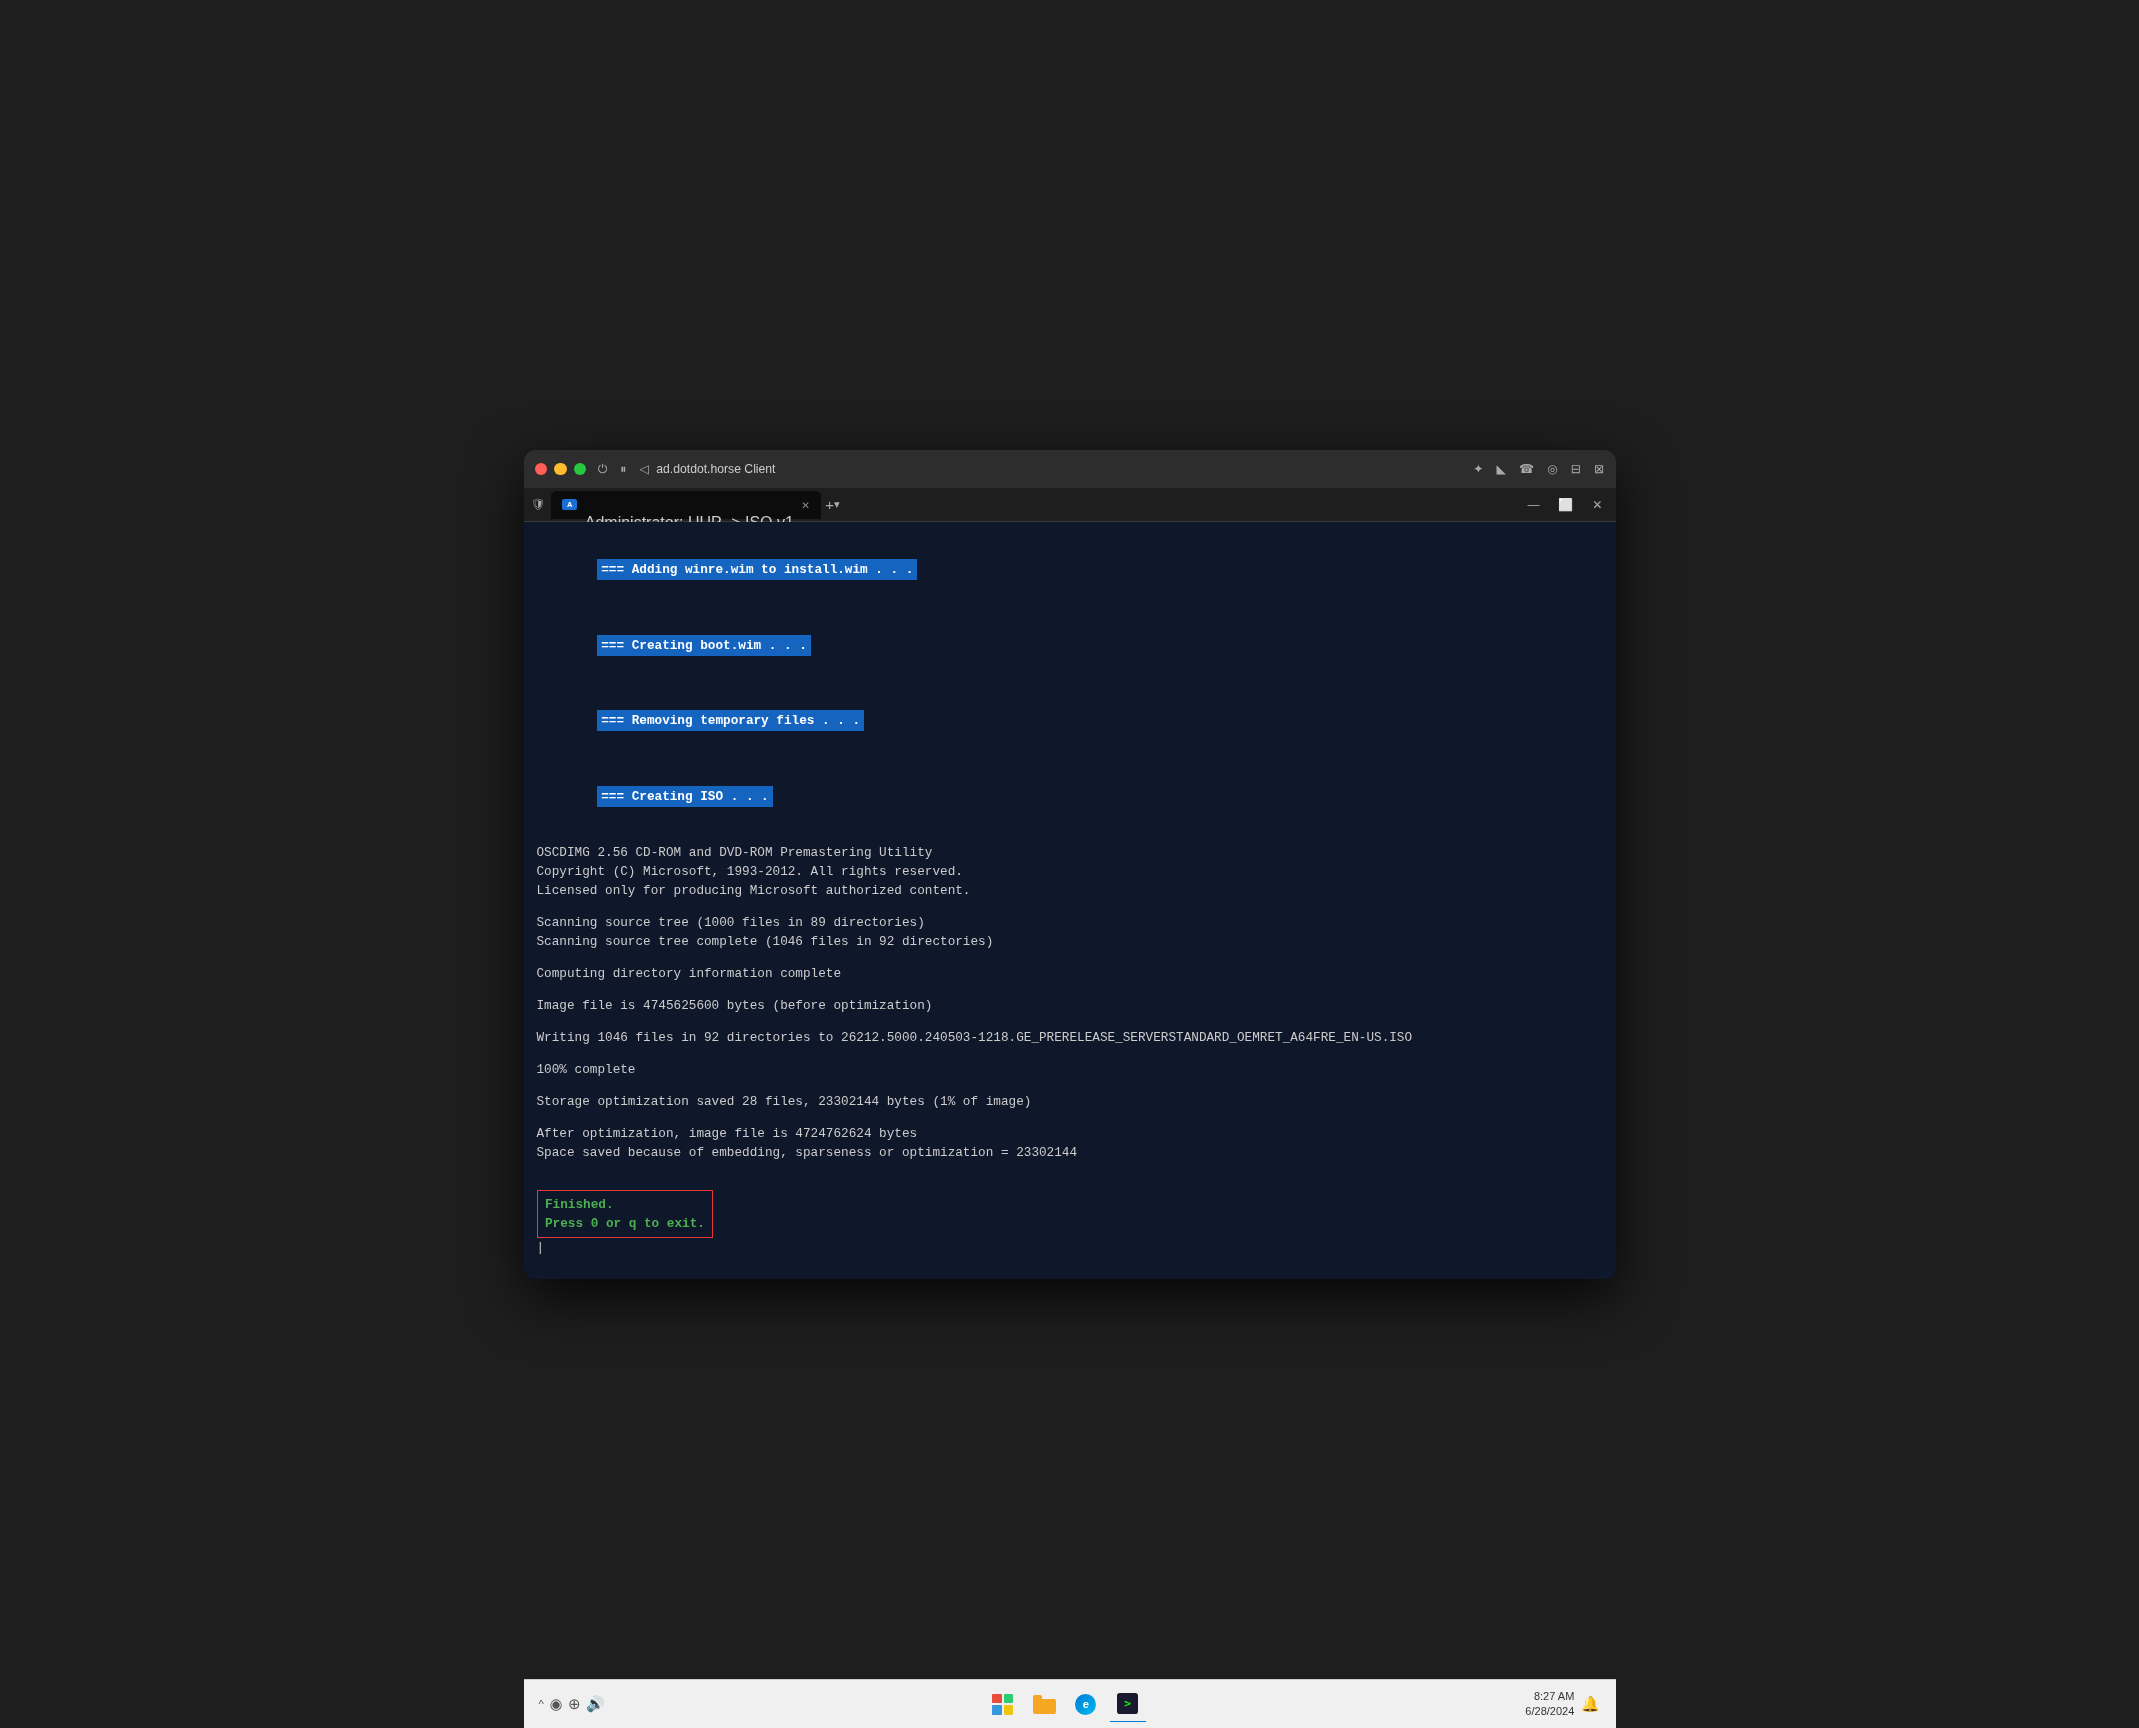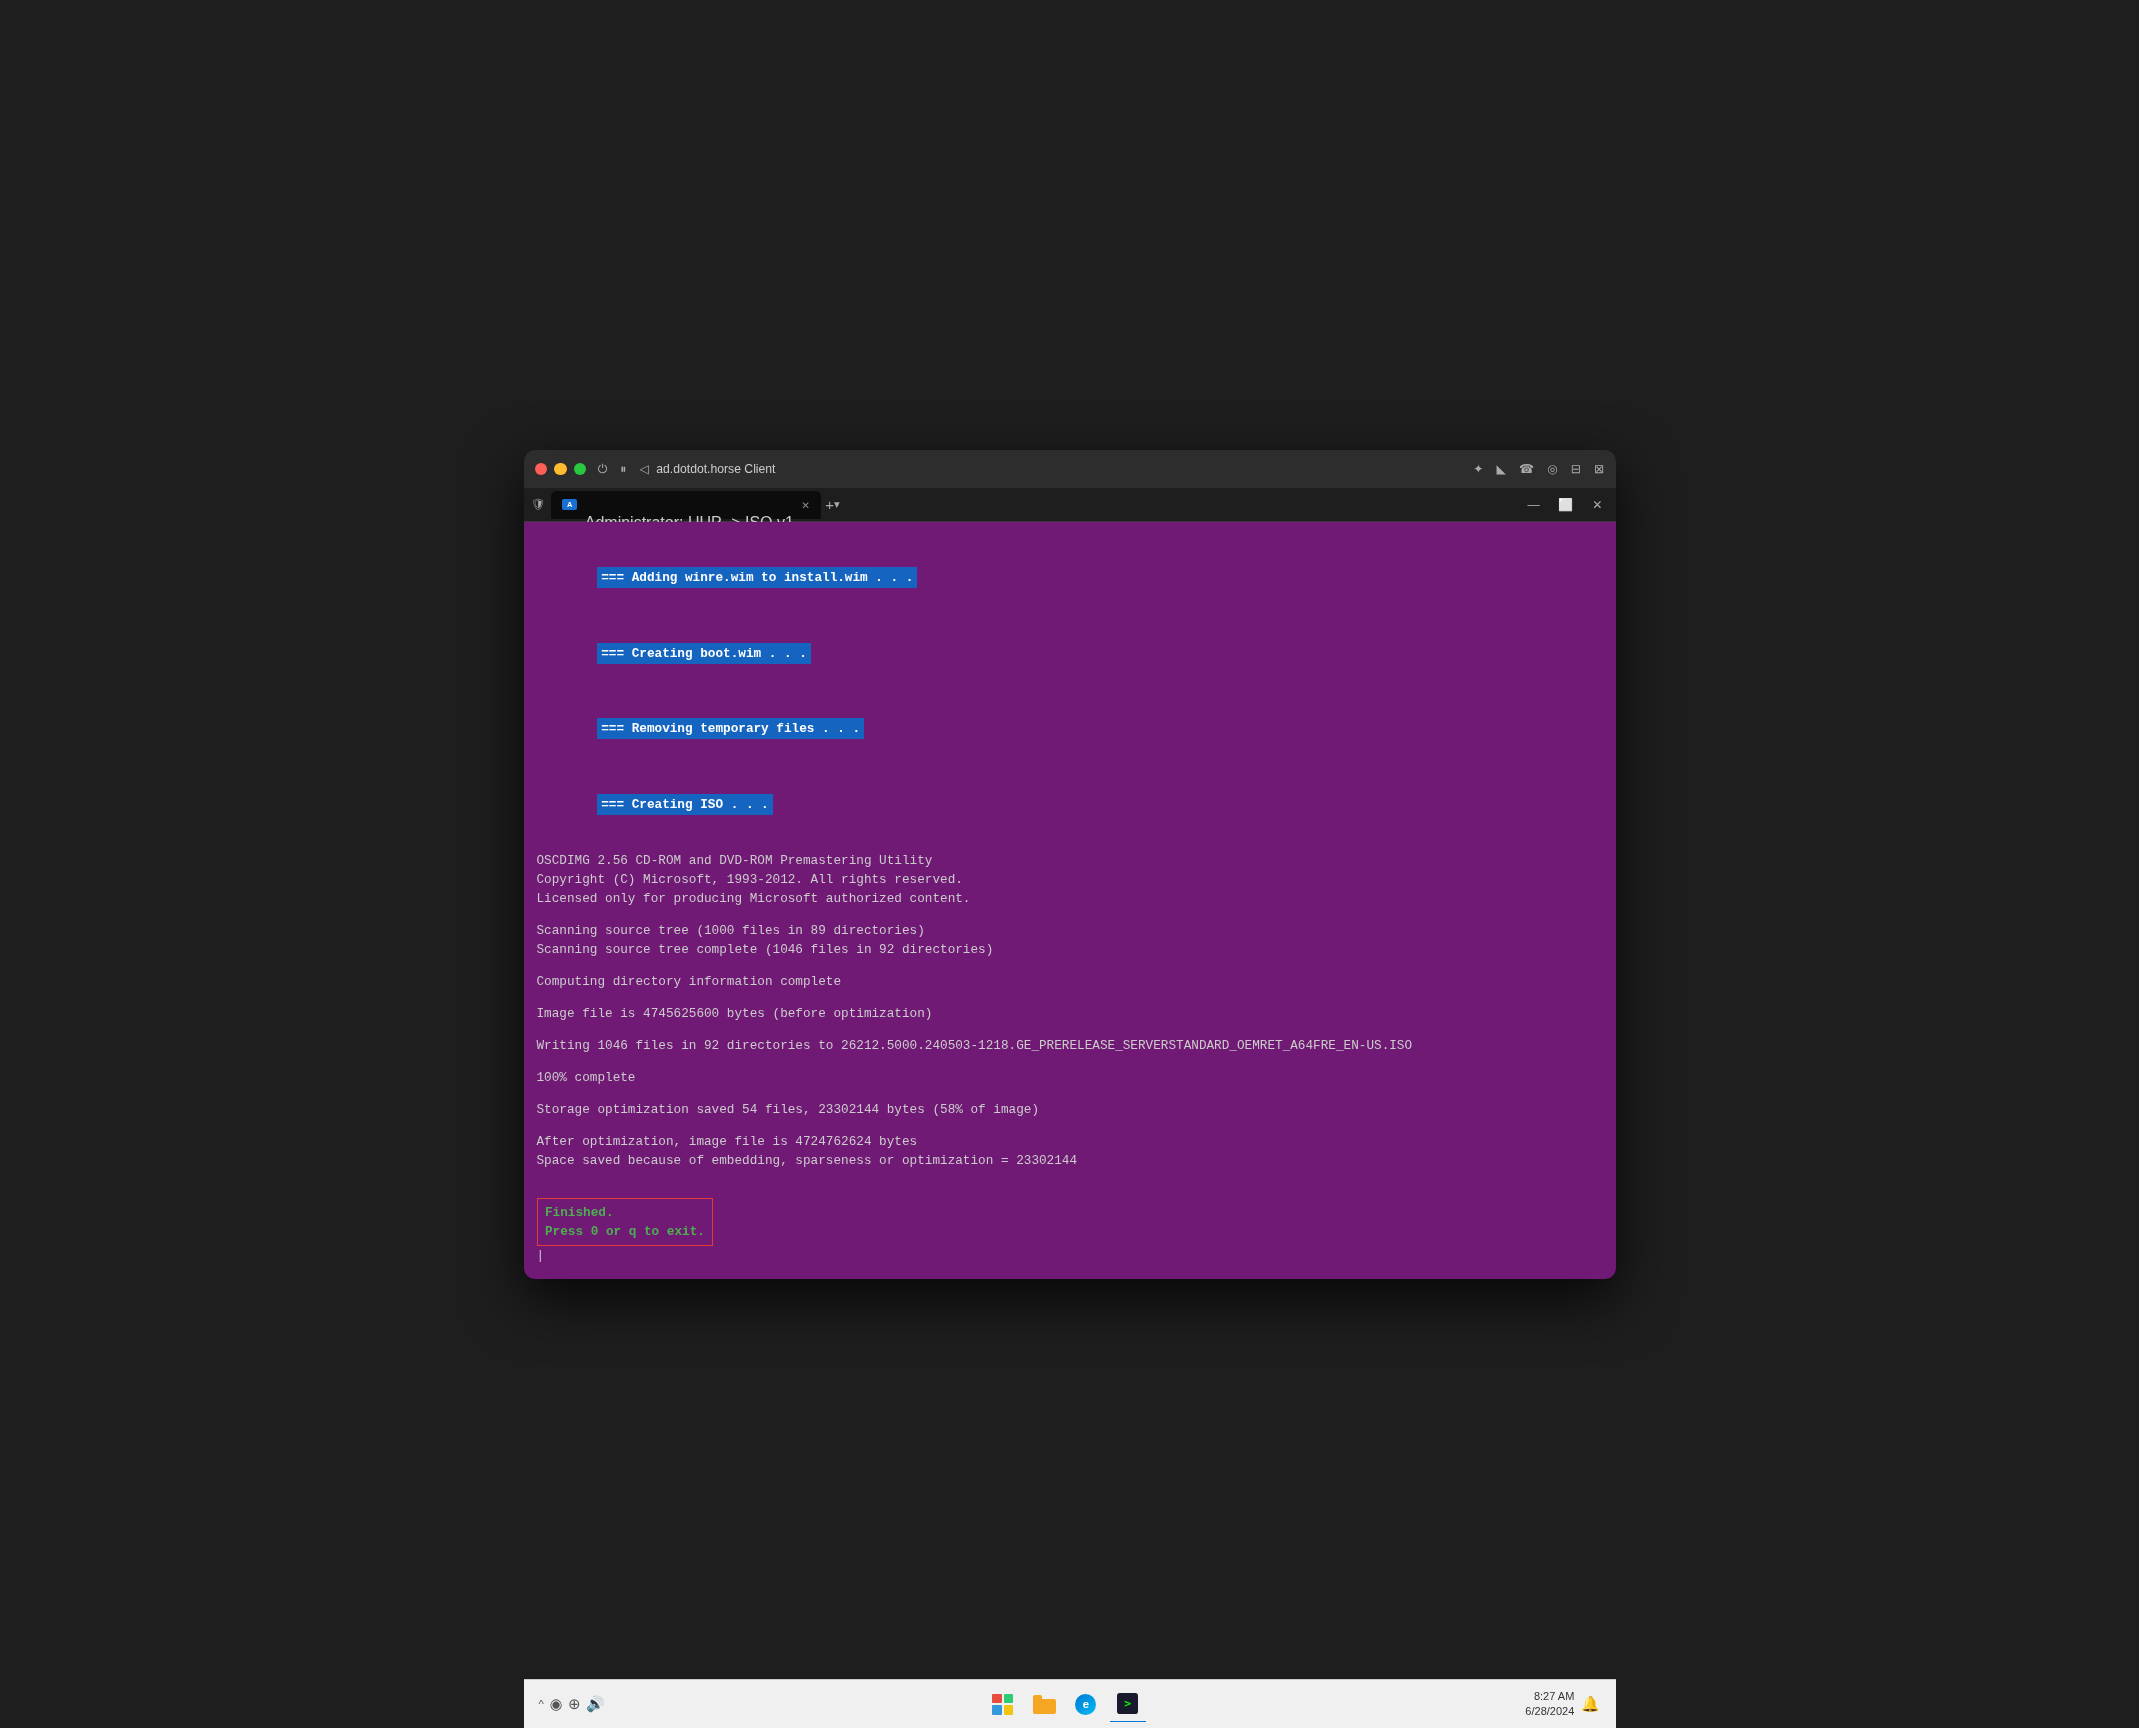--- a/index.html
+++ b/index.html
@@ -155,22 +155,22 @@
     .win-control {
       color: #aaa;
       font-size: 12.2px;
       cursor: pointer;
       padding: 1.9px 5.6px;
     }
 
     
     .terminal-content {
       flex: 1;
-      background: #701a75;
-      padding: 26px 13px;
+      background: #0f172a;
+      padding: 18px 13px;
       overflow-y: auto;
       font-family: 'Consolas', 'Courier New', monospace;
       font-size: 12.7px;
       line-height: 1.5;
       color: #cccccc;
     }
 
     .highlighted-line {
       background: #1565c0;
       color: #ffffff;
@@ -365,21 +365,21 @@
       <div class="term-line">Scanning source tree complete (1046 files in 92 directories)</div>
       <div class="term-blank"></div>
       <div class="term-line">Computing directory information complete</div>
       <div class="term-blank"></div>
       <div class="term-line">Image file is 4745625600 bytes (before optimization)</div>
       <div class="term-blank"></div>
       <div class="term-line">Writing 1046 files in 92 directories to 26212.5000.240503-1218.GE_PRERELEASE_SERVERSTANDARD_OEMRET_A64FRE_EN-US.ISO</div>
       <div class="term-blank"></div>
       <div class="term-line">100% complete</div>
       <div class="term-blank"></div>
-      <div class="term-line">Storage optimization saved 54 files, 23302144 bytes (58% of image)</div>
+      <div class="term-line">Storage optimization saved 28 files, 23302144 bytes (1% of image)</div>
       <div class="term-blank"></div>
       <div class="term-line">After optimization, image file is 4724762624 bytes</div>
       <div class="term-line">Space saved because of embedding, sparseness or optimization = 23302144</div>
       <div class="term-blank"></div>
       <div class="term-blank"></div>
       <div class="finished-box">
         <div class="term-line finished-text">Finished.</div>
         <div class="term-line press-exit-text">Press 0 or q to exit.</div>
       </div>
       <div class="term-line cursor-line">|</div>

